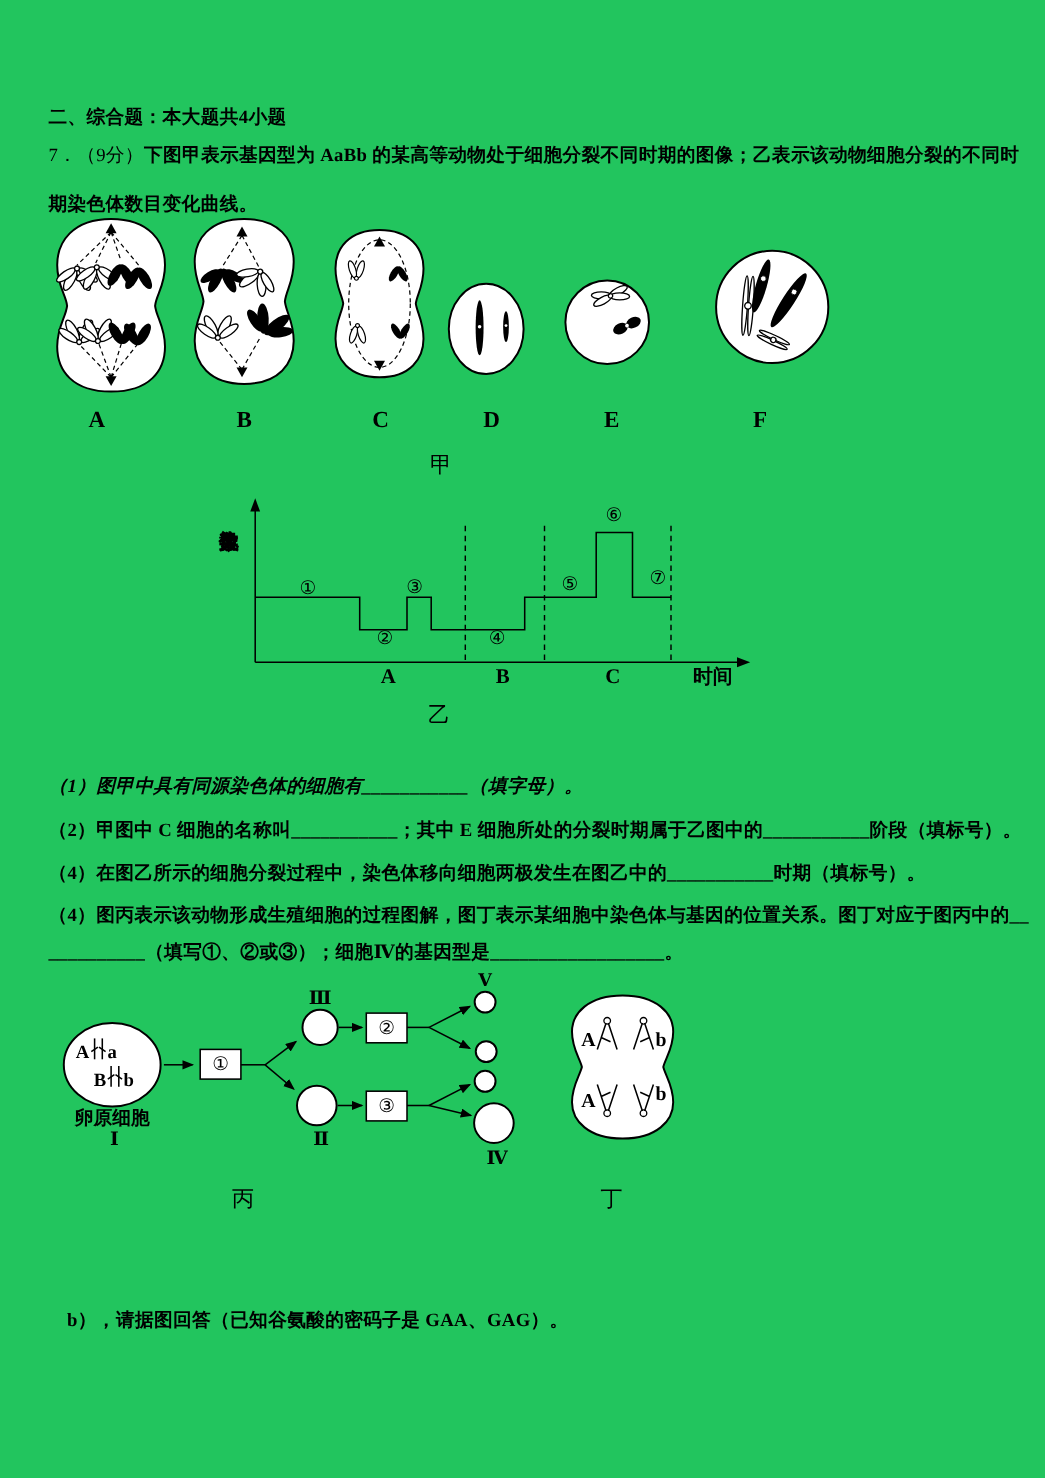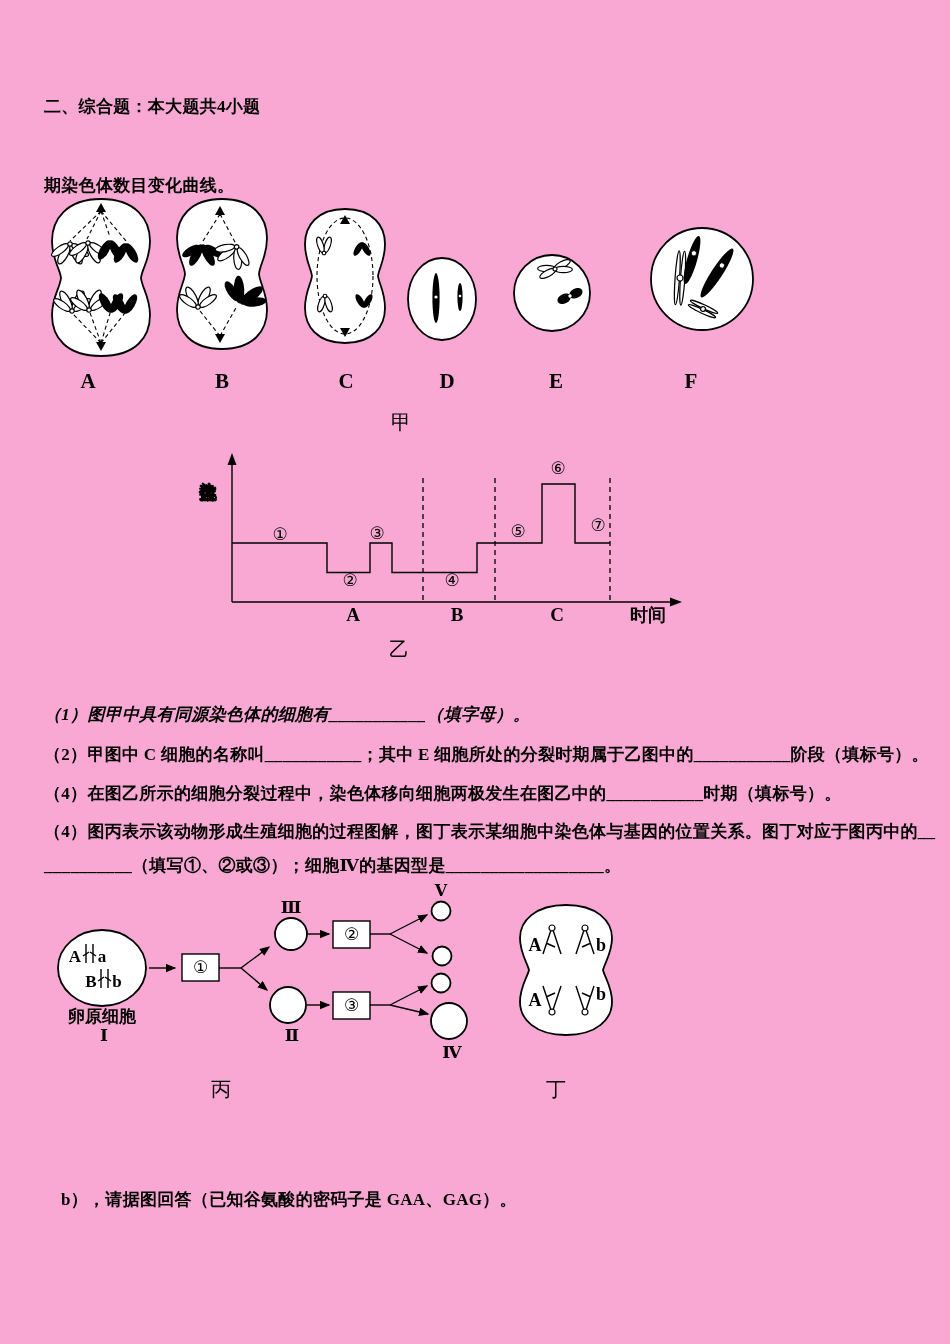--- a/index.html
+++ b/index.html
@@ -1,16 +1,16 @@
 <!DOCTYPE html>
 <html><head>
 <meta charset="utf-8">
 <style>
   html,body{margin:0;padding:0;background:#fff;}
-  .page{position:relative;width:950px;height:1344px;background:#f9a8d4;overflow:hidden;
+  .page{position:relative;width:950px;height:1344px;background:#22c55e;overflow:hidden;
         font-family:"Liberation Serif","DejaVu Serif",serif;color:#000;}
   .line{position:absolute;white-space:nowrap;font-size:17px;font-weight:700;letter-spacing:.3px;}
   .pre{font-weight:400;}
   .cap{position:absolute;font-size:20px;font-weight:400;}
   .ylab{position:absolute;writing-mode:vertical-rl;text-orientation:upright;
         font-size:18px;font-weight:700;letter-spacing:1px;line-height:1;}
   svg{position:absolute;overflow:visible;}
   .w{fill:#fff;stroke:#000;stroke-width:1.2;}
   .k{fill:#000;stroke:none;}
   .ln{stroke:#000;stroke-width:1.4;fill:none;}
@@ -21,20 +21,23 @@
   .svgtxt{font-family:"Liberation Serif","DejaVu Serif",serif;font-weight:700;fill:#000;}
   .circnum{font-family:"DejaVu Sans","Liberation Sans",sans-serif;font-weight:400;fill:#000;}
 </style>
 </head>
 <body>
 
 <div class="page">
 
   <div class="line" style="left:44px;top:95px;">二、综合题：本大题共4小题</div>
 
+  <div class="line" style="left:44px;top:129px;">
+    <span class="pre">7．（9分）</span><span>下图甲表示基因型为 AaBb 的某高等动物处于细胞分裂不同时期的图像；乙表示该动物细胞分裂的不同时</span>
+  </div>
   <div class="line" style="left:44px;top:174px;">期染色体数目变化曲线。</div>
 
   <svg style="left:40px;top:196px;" width="720" height="200" viewBox="0 0 720 200">
     <defs>
       <g id="chrW4">
         <ellipse cx="-6" cy="11" rx="4" ry="11" transform="rotate(28 -6 11)" class="w"></ellipse>
         <ellipse cx="-10" cy="7" rx="3.5" ry="10" transform="rotate(55 -10 7)" class="w"></ellipse>
         <ellipse cx="6" cy="11" rx="4" ry="11" transform="rotate(-28 6 11)" class="w"></ellipse>
         <ellipse cx="10" cy="7" rx="3.5" ry="10" transform="rotate(-55 10 7)" class="w"></ellipse>
         <circle cx="0" cy="1" r="2.2" class="w"></circle>

